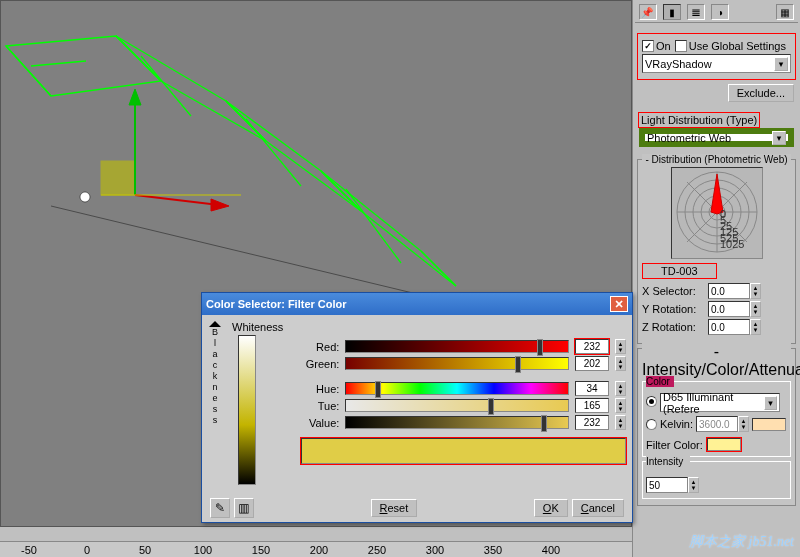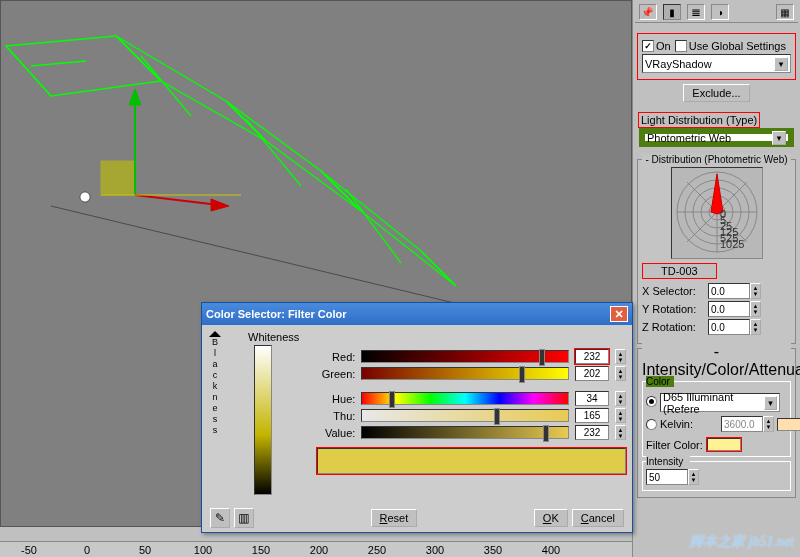--- a/index.html
+++ b/index.html
@@ -34,21 +34,21 @@
 .radio{display:inline-flex;align-items:center;gap:3px;margin:2px 0}
 .radio .r{width:11px;height:11px;border-radius:50%;background:#fff;border:1px inset #888;display:flex;align-items:center;justify-content:center}
 .radio .r.sel:after{content:"";width:5px;height:5px;border-radius:50%;background:#000}
 .swatch{width:34px;height:13px;background:#fff295;border:1px inset #888;display:inline-block;vertical-align:middle}
 .swatch.red-o{outline:1px solid #f00}
 .photoweb{width:92px;height:92px;margin:2px auto;position:relative;background:#b8b8b8;border:1px inset #888}
 .box-red-lbl{display:inline-block;border:1px solid #f00;background:#c0c0c0;padding:1px 18px;margin:2px auto}
 .lbl-red{outline:1px solid #f00;padding:1px 2px}
 
 
-.dialog{position:absolute;left:201px;top:302px;width:432px;height:231px;background:#cdcdcd;border:1px solid #1a4ea0;box-shadow:2px 2px 4px rgba(0,0,0,.35)}
+.dialog{position:absolute;left:201px;top:292px;width:432px;height:231px;background:#cdcdcd;border:1px solid #1a4ea0;box-shadow:2px 2px 4px rgba(0,0,0,.35)}
 .titlebar{height:22px;background:linear-gradient(180deg,#4a8bdc 0%,#2f6ec8 100%);color:#fff;display:flex;align-items:center;justify-content:space-between;padding:0 4px;font-weight:bold}
 .titlebar .closeb{width:18px;height:16px;background:#e06040;border:1px solid #fff;color:#fff;text-align:center;line-height:14px;font-weight:bold;font-size:11px}
 .dlg-body{display:flex;padding:6px;height:186px}
 .hue-label{text-align:center;font-size:11px;margin-bottom:2px}
 .white-label{text-align:center;font-size:11px;margin-bottom:2px}
 .black-col{display:flex;flex-direction:column;align-items:center;width:14px;margin-right:4px}
 .black-col span{font-size:9px;line-height:11px}
 .black-col .tri{width:0;height:0;border-left:6px solid transparent;border-right:6px solid transparent;border-bottom:6px solid #000}
 .hsv{width:164px;height:150px;background:conic-gradient(from 90deg at 50% 0,#f00,#ff0,#0f0,#0ff,#00f,#f0f,#f00);position:relative;border:1px inset #888}
 .hsv:after{content:"";position:absolute;inset:0;background:linear-gradient(180deg,rgba(0,0,0,0) 0%,#000 100%)}
@@ -137,21 +137,21 @@
       <span class="checkbox">
           <span class="box"></span>
           <span>Use Global Settings</span>
         </span>
     </div>
     <div class="dropdown">
       <span>VRayShadow</span>
       <span class="dd-btn">▾</span>
     </div>
   </div>
-  <div class="row" style="justify-content:center;padding:0 4px">
+  <div class="row" style="justify-content:flex-end;padding:0 4px">
     <button class="btn">Exclude...</button>
   </div>
 
   <div style="padding:8px 4px;margin-top:4px">
     <span class="lbl-red">Light Distribution (Type)</span>
     <div class="dropdown redhl" style="border:6px solid #4d7c0f;margin-top:2px">
       <span>Photometric Web</span>
       <span class="dd-btn">▾</span>
     </div>
   </div>
@@ -202,44 +202,44 @@
         <div class="spin">
           <input value="0.0" style="">
           <div class="sp">▲<br>▼</div>
         </div>
       </div>
   </div>
 
   <div class="section">
     <div style="font-size:16px;text-align:center;margin:-10px 0 2px;background:#c4c4c4">- Intensity/Color/Attenuation</div>
     <div style="border:1px groove #fff;padding:3px">
-      <div style="font-size:10px;margin:-9px 0 2px;width:28px;background:#4d7c0f">Color</div>
+      <div style="font-size:10px;margin:-9px 0 2px;width:28px;background:#be185d">Color</div>
       <div class="radio">
           <span class="r sel"></span>
         <div class="dropdown" style="width:120px">
             <span>D65 Illuminant (Refere</span>
             <span class="dd-btn">▾</span>
           </div>
       </div>
       <div class="radio">
           <span class="r"></span>
         <span>Kelvin:</span>
         <div class="spin">
-            <input style="color: rgb(136, 136, 136); margin-left: 25px;" value="3600.0">
+            <input style="color: rgb(136, 136, 136);" value="3600.0">
             <div class="sp">▲<br>▼</div>
           </div>
         <span class="swatch" style="background:#ffdfb0"></span>
       </div>
       <div class="row" style="margin-top:4px">
         <span>Filter Color:</span>
         <span class="swatch red-o"></span>
       </div>
     </div>
     <div style="border:1px groove #fff;padding:3px;margin-top:4px">
-      <div style="font-size:10px;margin:-9px 0 2px;width:44px;background:#c4c4c4">Intensity</div>
+      <div style="font-size:10px;margin:-9px 0 10px;width:44px;background:#c4c4c4">Intensity</div>
       <div class="row">
           <div class="spin">
             <input value="50" style="">
             <div class="sp">▲<br>▼</div>
           </div>
         </div>
     </div>
   </div>
 </div>
 
@@ -254,21 +254,21 @@
       <span>B</span>
         <span>l</span>
         <span>a</span>
         <span>c</span>
         <span>k</span>
         <span>n</span>
         <span>e</span>
         <span>s</span>
         <span>s</span>
     </div>
-    <div style="margin-left:22px">
+    <div style="margin-left:6px">
       <div class="white-label">Whiteness</div>
       <div class="white-strip"></div>
     </div>
     <div class="sliders">
       <div style="height:16px"></div>
       <div class="srow">
           <span class="slab">Red:</span>
           <div class="gradbar" style="background:linear-gradient(90deg,#000,#f00)">
             <div class="thumb" style="left:86%"></div>
           </div>
@@ -286,21 +286,21 @@
       <div style="height:6px"></div>
       <div class="srow">
           <span class="slab">Hue:</span>
           <div class="gradbar" style="background:linear-gradient(90deg,#f00,#ff0,#0f0,#0ff,#00f,#f0f,#f00)">
             <div class="thumb" style="left:13%"></div>
           </div>
           <span class="numbox">34</span>
           <div class="spair">▲<br>▼</div>
         </div>
       <div class="srow">
-          <span class="slab">Thu:</span>
+          <span class="slab">Tue:</span>
           <div class="gradbar" style="background:linear-gradient(90deg,#e8e8e8,#e8ca52)">
             <div class="thumb" style="left:64%"></div>
           </div>
           <span class="numbox">165</span>
           <div class="spair">▲<br>▼</div>
         </div>
       <div class="srow">
           <span class="slab">Value:</span>
           <div class="gradbar" style="background:linear-gradient(90deg,#000,#e8ca52)">
             <div class="thumb" style="left:88%"></div>

